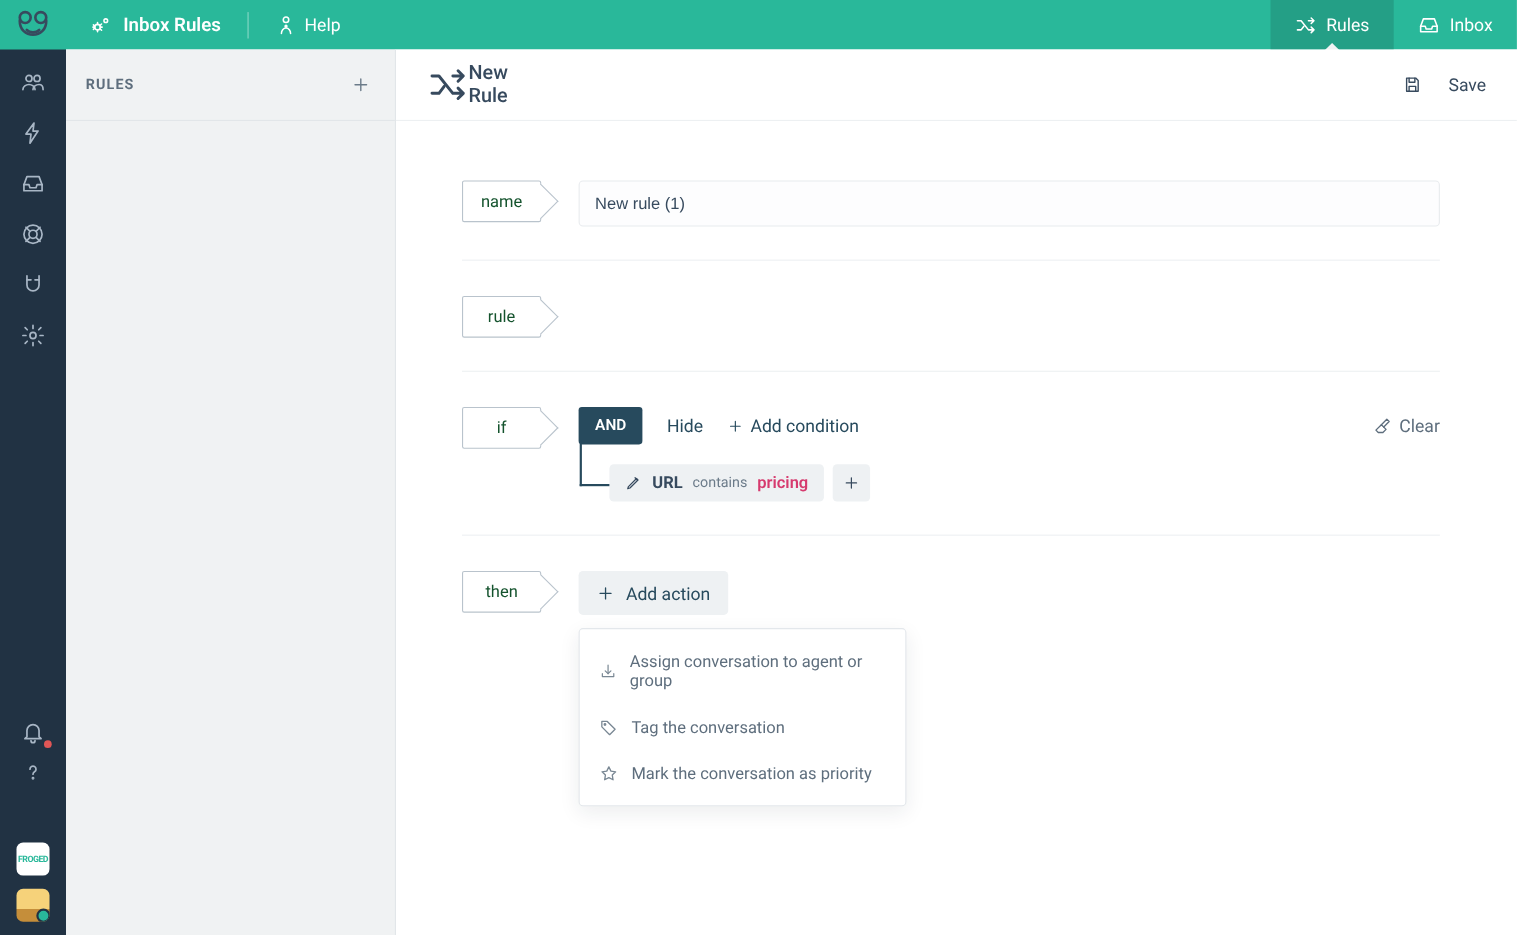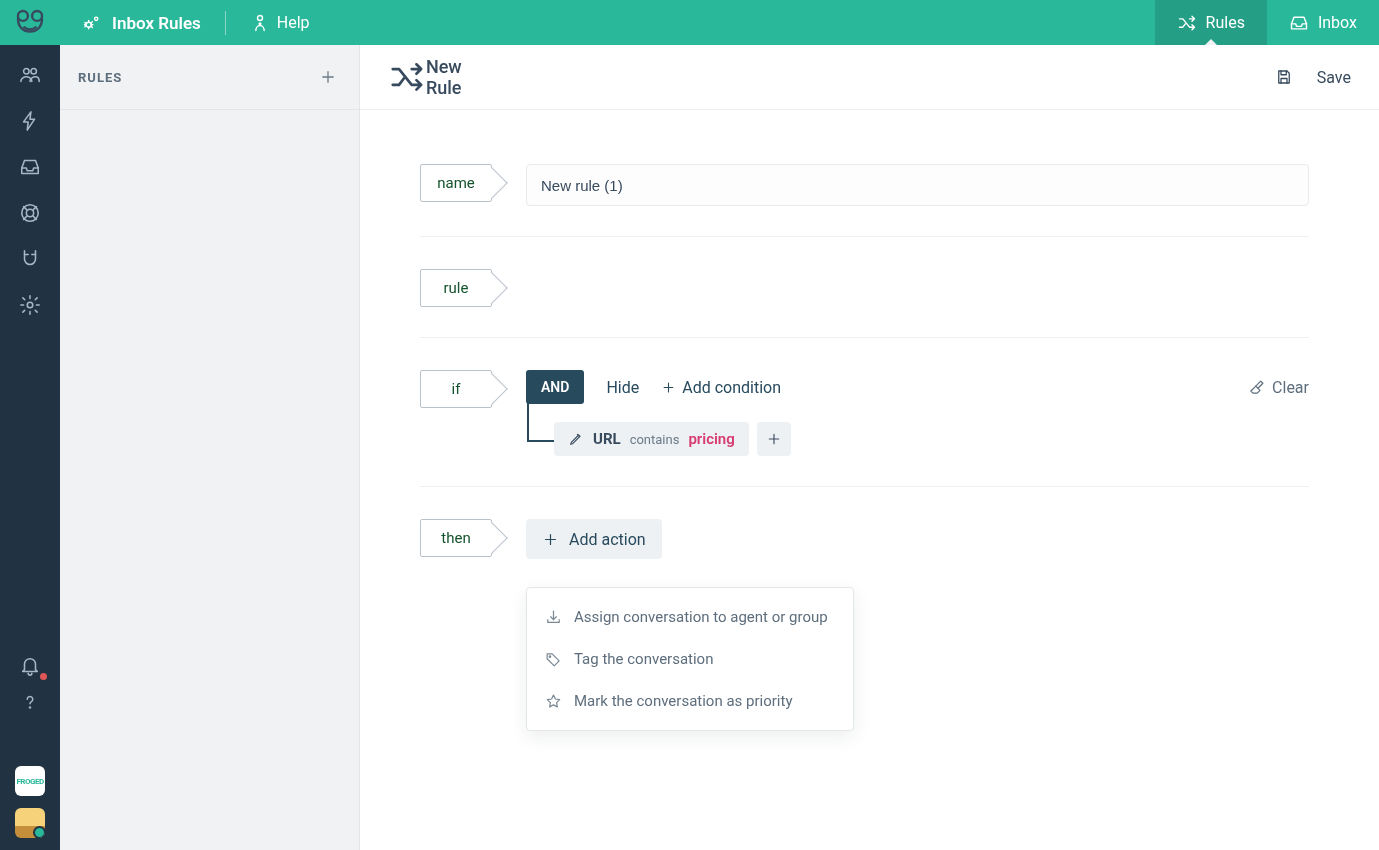--- a/index.html
+++ b/index.html
@@ -130,21 +130,21 @@
   .cond-chip .k { font-weight:700; color:#374a5e;}
   .cond-chip .op { font-size:13px; color:#6b7b89;}
   .cond-chip .val { color:#d63a6e; font-weight:600;}
   .cond-chip svg { width:16px; height:16px;}
   .mini-plus { width:34px; height:34px; background:#eef1f3; border-radius:4px; display:inline-flex; align-items:center; justify-content:center; cursor:pointer;}
   .mini-plus svg { width:16px; height:16px;}
 
   .add-action-chip { background:#eef1f3; display:inline-flex; align-items:center; gap:10px; height:40px; padding:0 16px; border-radius:4px; color:#274a5d; font-size:16px; cursor:pointer;}
   .add-action-chip svg { width:17px; height:17px;}
   .dropdown {
-    margin-top:16px; width: 328px; border:1px solid #e3e7eb; border-radius:4px;
+    margin-top:0; width: 298px; border:1px solid #e3e7eb; border-radius:4px;
     background:#fff; padding: 8px 0;
     box-shadow: 0 6px 18px rgba(30,40,55,0.08);
   }
   .dropdown-item { display:flex; align-items:center; gap:12px; padding: 12px 18px; font-size:15px; color:#5e6e7d; cursor:pointer;}
   .dropdown-item svg { width:17px; height:17px; stroke:#7a8894;}
 
   svg { fill:none; stroke:currentColor; stroke-width:1.7; stroke-linecap:round; stroke-linejoin:round;}
 </style>
 </head>
 <body>

